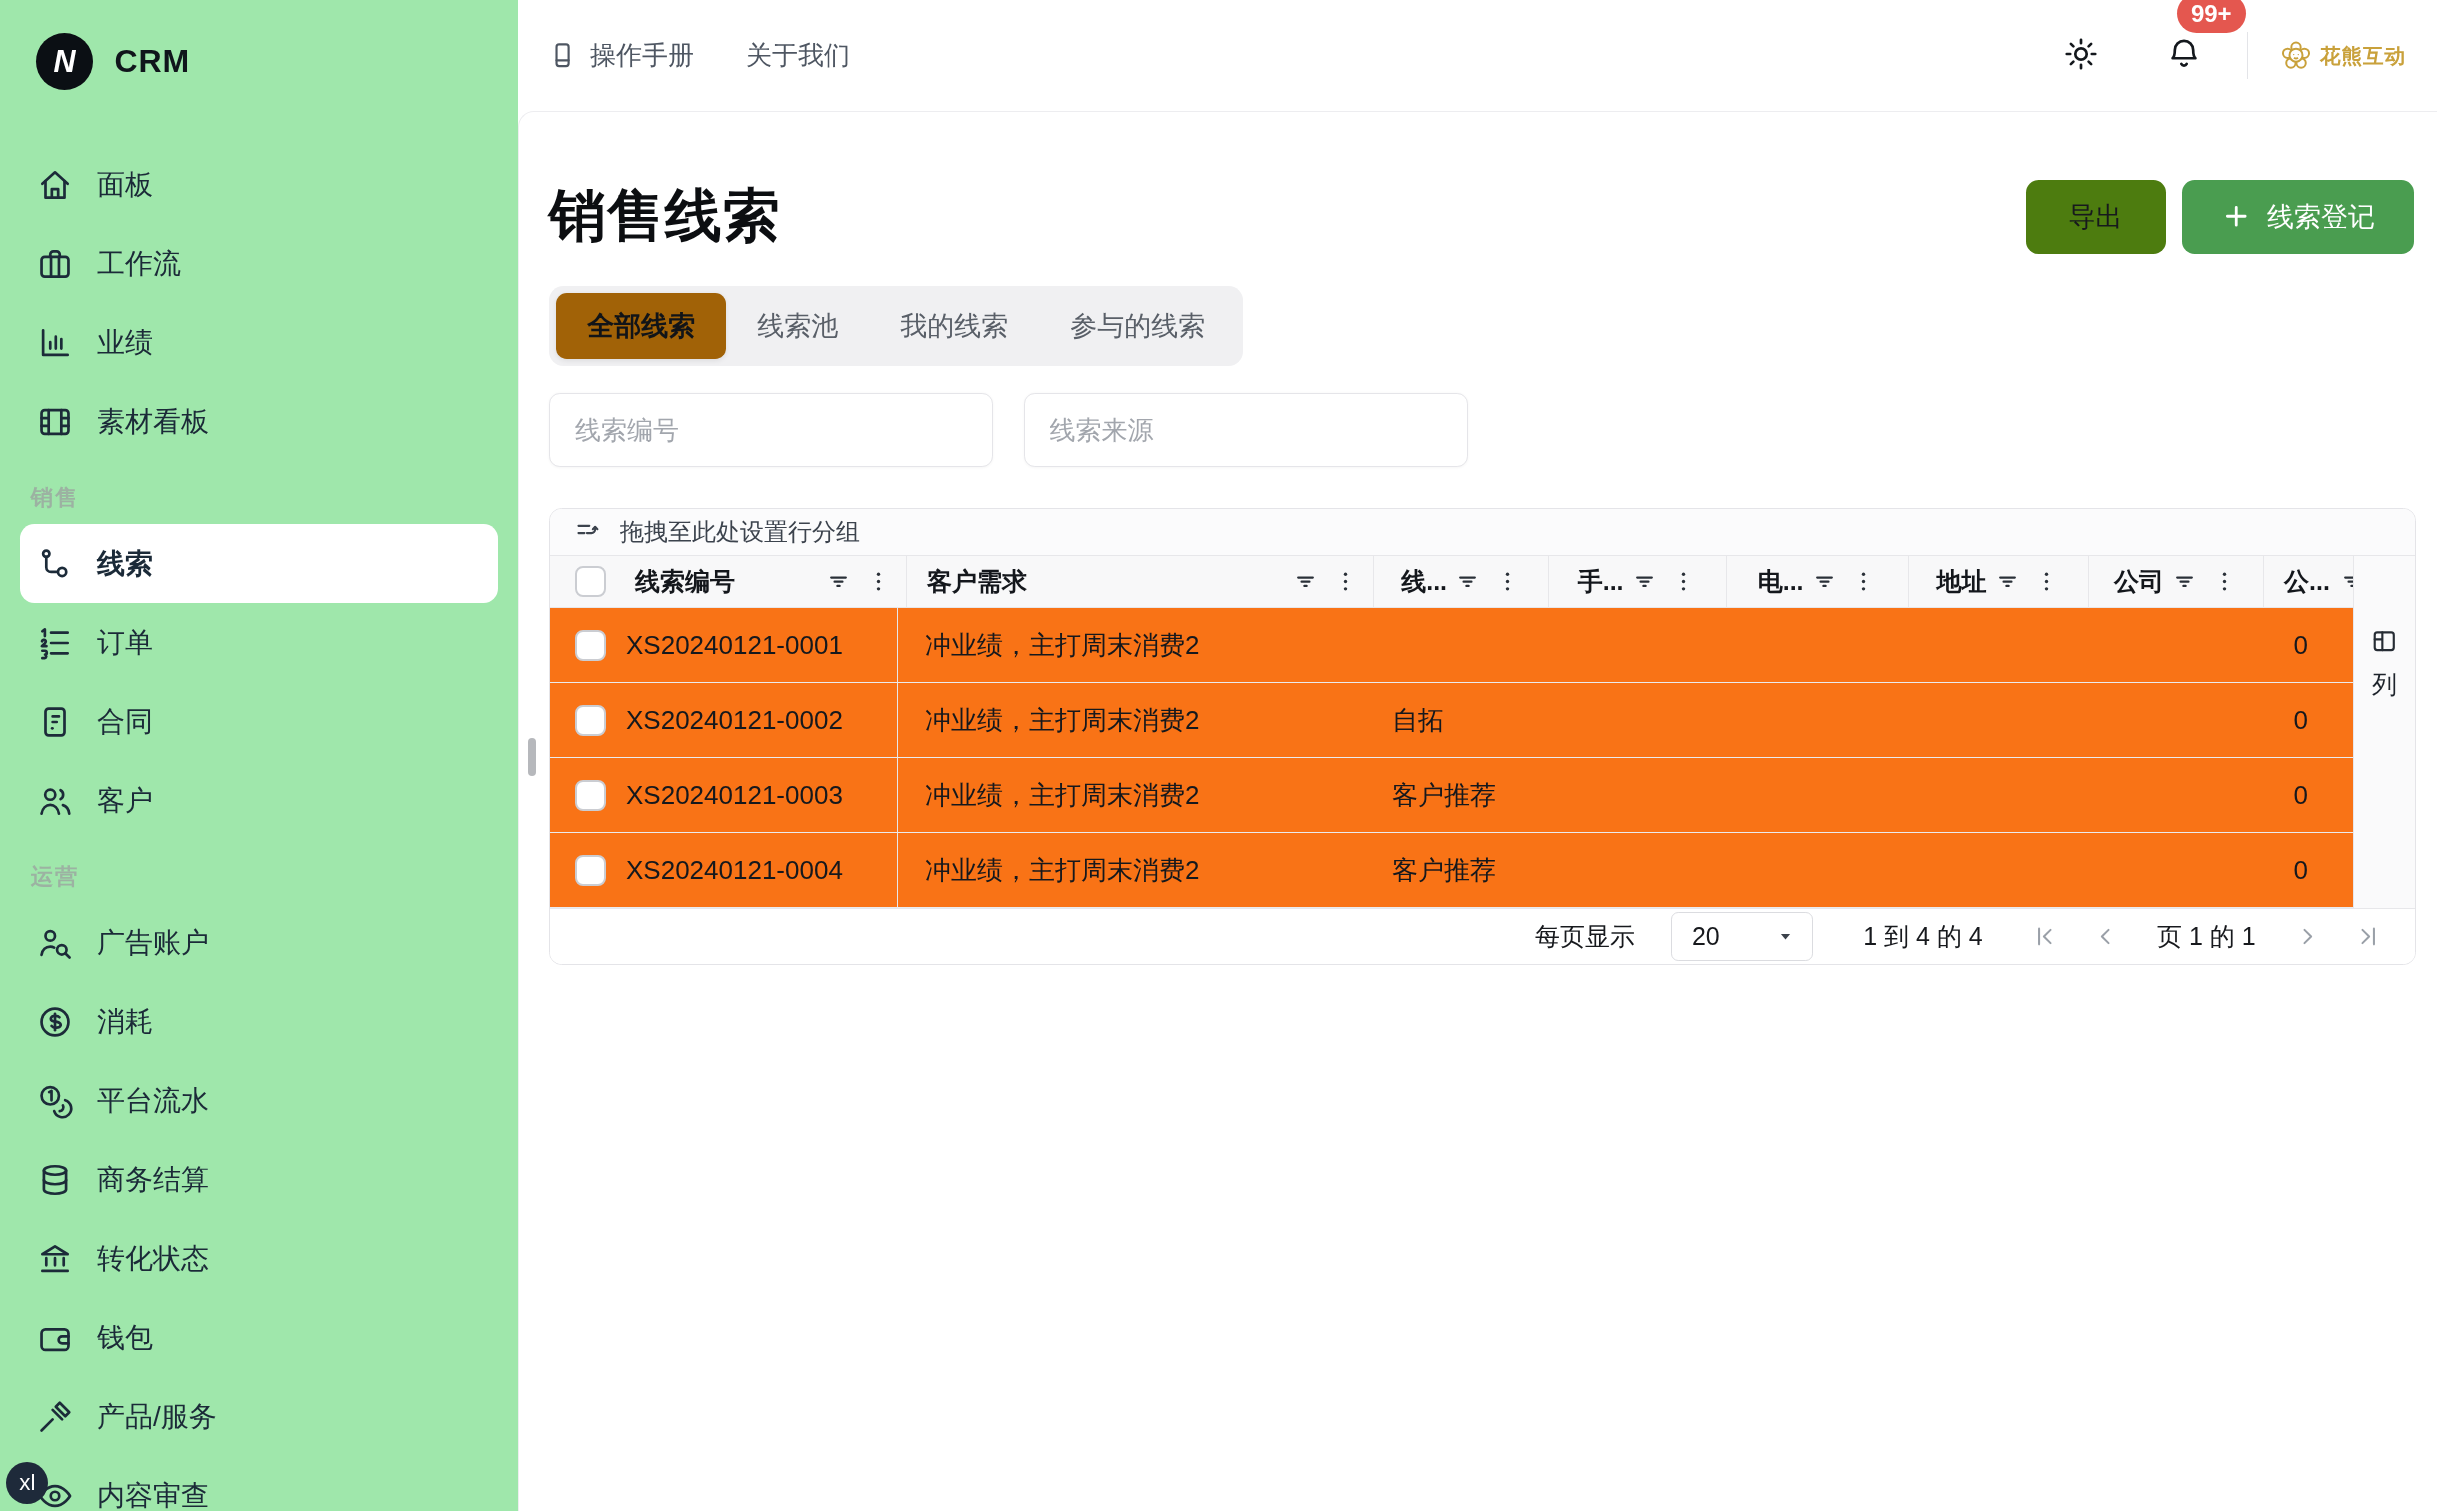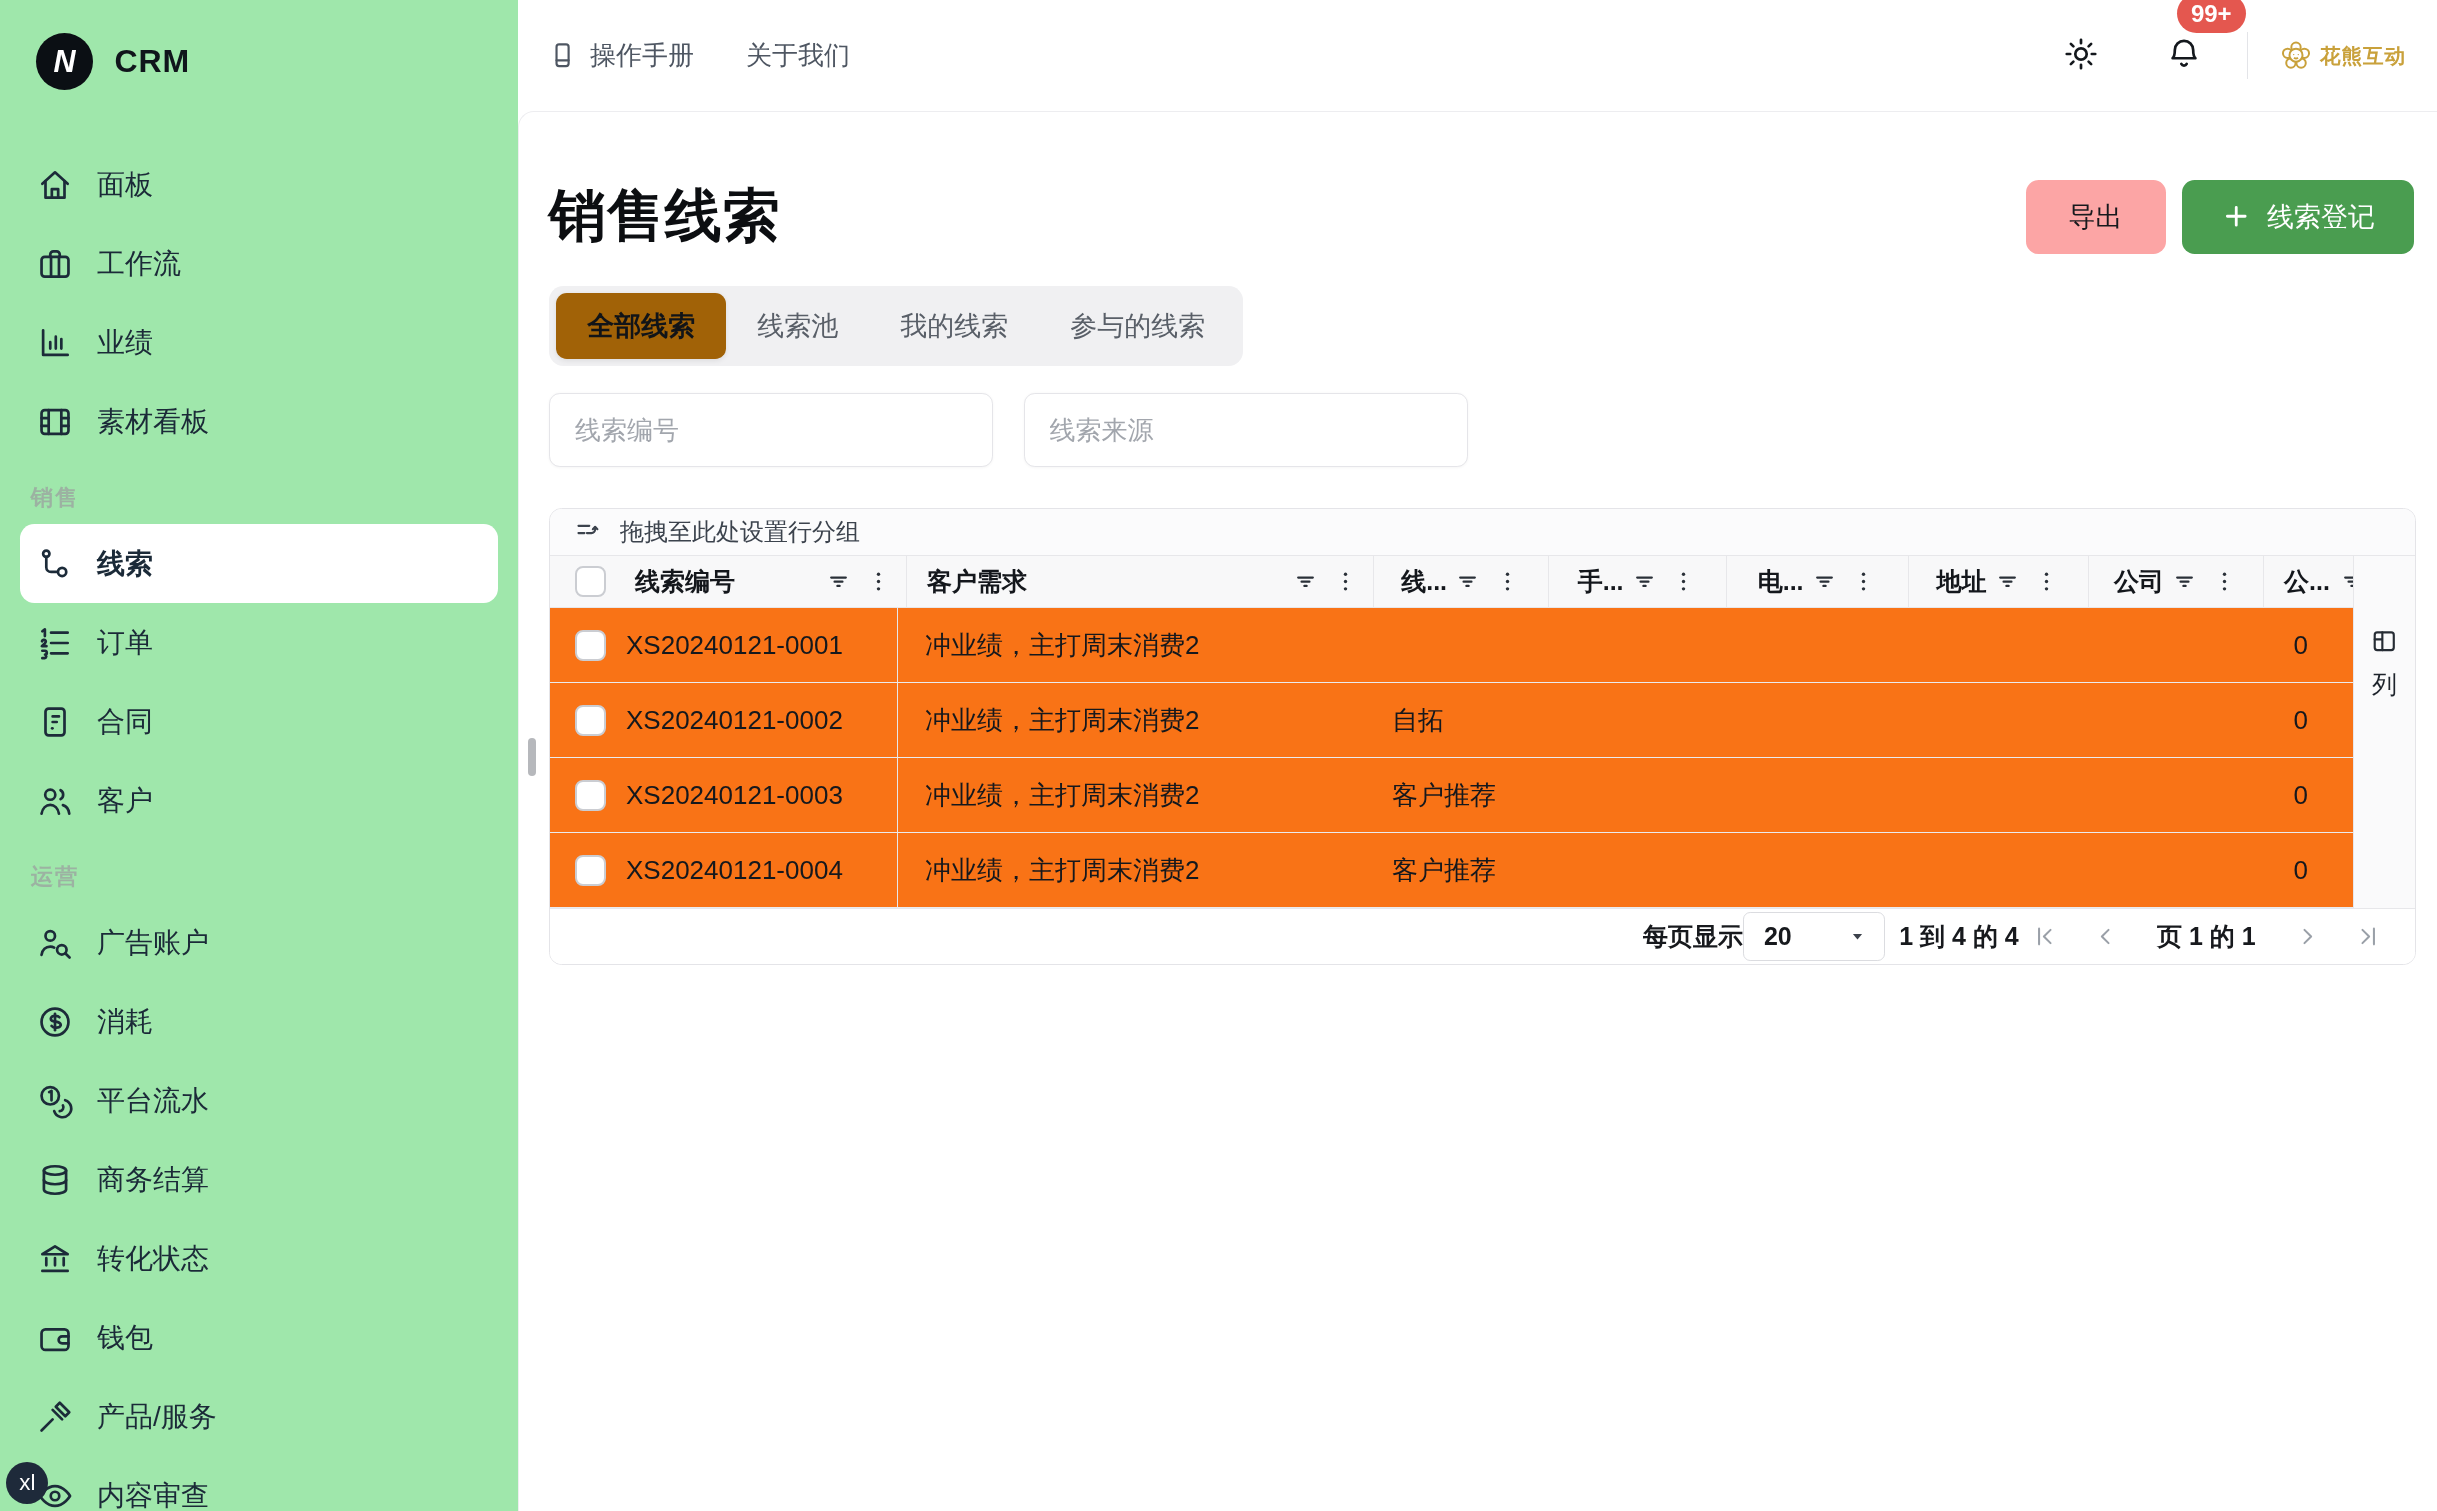--- a/index.html
+++ b/index.html
@@ -36,21 +36,21 @@
   .brand { display:flex; align-items:center; gap:7.2px; }
   .brand .icn, .brand .icn svg { width:34px; height:34px; }
   .brand-text { font-size:20.6px; font-weight:700; color:var(--brand-gold,#C9A13B); letter-spacing:0.9px; }
 
   
   .content { position:absolute; left:518px; top:111px; right:0; bottom:0; background:#fff; border-top:0.9px solid #ededf0; border-left:0.9px solid #ededf0; border-top-left-radius:16px; padding:66px 24px 0 30px; }
   .page-head { display:flex; align-items:center; }
   .page-title { font-size:57px; font-weight:800; color:#0c0e11; letter-spacing:0.9px; }
   .head-actions { margin-left:auto; display:flex; align-items:center; gap:16px; }
   .btn { height:74px; border:none; border-radius:12.6px; font-size:27px; font-family:inherit; cursor:pointer; display:flex; align-items:center; justify-content:center; }
-  .btn-ghost { background:#fca5a5; color:#17191d; padding:0 43px; font-weight:500; }
+  .btn-ghost { background:#4d7c0f; color:#17191d; padding:0 43px; font-weight:500; }
   .btn-primary { background:var(--accent-green,#4A9D50); color:#fff; padding:0 39px; gap:16px; font-weight:500; }
   .btn-primary .icn, .btn-primary .icn svg { width:30.5px; height:30.5px; }
 
   .tabs { display:inline-flex; align-items:center; background:#f0f0f2; border-radius:14.4px; padding:7.2px; margin-top:30.5px; }
   .tab { padding:15.3px 31px; font-size:27px; color:#595f68; border-radius:10.8px; cursor:pointer; white-space:nowrap; }
   .tab.active { background:#a16207; color:#111418; font-weight:700; box-shadow:0 1.8px 5.4px rgba(0,0,0,.08); }
 
   .filters { display:flex; gap:30.5px; margin-top:27px; }
   .filter-input { width:444px; height:74px; border:1.8px solid #e5e5e9; border-radius:10.8px; padding:0 25px; font-size:26px; font-family:inherit; color:#17191d; background:#fff; box-shadow:0 0.9px 2.7px rgba(0,0,0,.04); outline:none; }
   .filter-input::placeholder { color:#a2a6ad; }
@@ -73,21 +73,21 @@
   .th-cb, .td-cb { flex:0 0 65px; display:flex; align-items:center; justify-content:flex-start; padding-left:25px; border-right:none; }
   .checkbox { width:31px; height:31px; border:2.7px solid #cbcdd2; border-radius:8px; background:#fff; cursor:pointer; }
   .trow { display:flex; height:75px; border-bottom:1.8px solid #ebebee; background:#f97316; }
   .td { display:flex; align-items:center; font-size:26px; color:#15181d; overflow:hidden; white-space:nowrap; flex:0 0 auto; }
   .td.pin-r { border-right:1.8px solid #e7e7ea; }
   .td.num { justify-content:flex-end; padding-right:41px; }
   .side-panel { flex:0 0 62px; background:#fafafb; border-left:1.8px solid #e7e7ea; display:flex; flex-direction:column; align-items:center; padding-top:70px; gap:12.6px; }
   .side-panel-btn { display:flex; flex-direction:column; align-items:center; gap:10.8px; cursor:pointer; color:#262c34; }
   .side-panel-btn .icn, .side-panel-btn .icn svg { width:30.5px; height:30.5px; }
   .side-panel-label { font-size:25px; color:#1d232b; }
-  .tfoot { height:56px; border-top:1.8px solid #e7e7ea; display:flex; align-items:center; justify-content:flex-end; padding-right:32px; font-size:25px; color:#17191d; background:#fff;font-weight:bold; }
+  .tfoot { height:56px; border-top:1.8px solid #e7e7ea; display:flex; align-items:center; justify-content:flex-end; padding-right:32px; gap:36px; font-size:25px; color:#17191d; background:#fff; }
   .psel { display:flex; align-items:center; justify-content:space-between; width:142px; height:49px; border:1.8px solid #dbdce0; border-radius:7.2px; padding:0 14.4px 0 20px; cursor:pointer; }
   .psel .caret { width:23px; height:23px; color:#3c424b; }
   .psel .caret svg { width:23px; height:23px; }
   .pag { display:flex; align-items:center; gap:32px; margin-left:10.8px; }
   .pag .pgbtn { width:29px; height:29px; color:#9aa0a8; cursor:pointer; }
   .pag .pgbtn svg { width:29px; height:29px; }
   .pag .pgtext { color:#17191d; margin:0 5.4px; }
   .range-text { margin-left:14.4px; }
 </style>
 </head>

